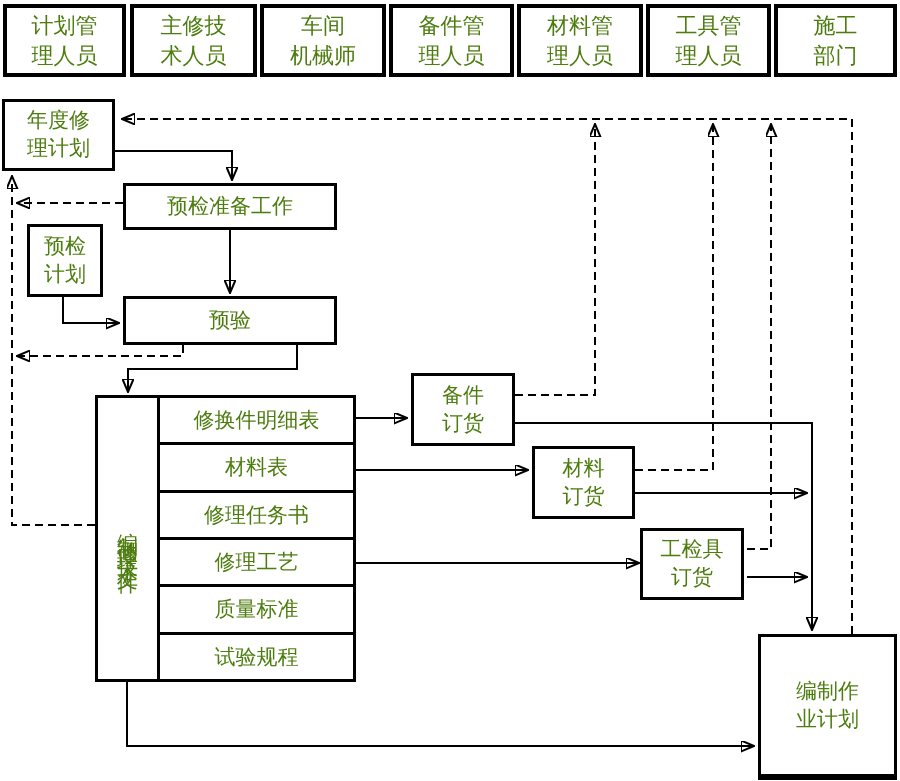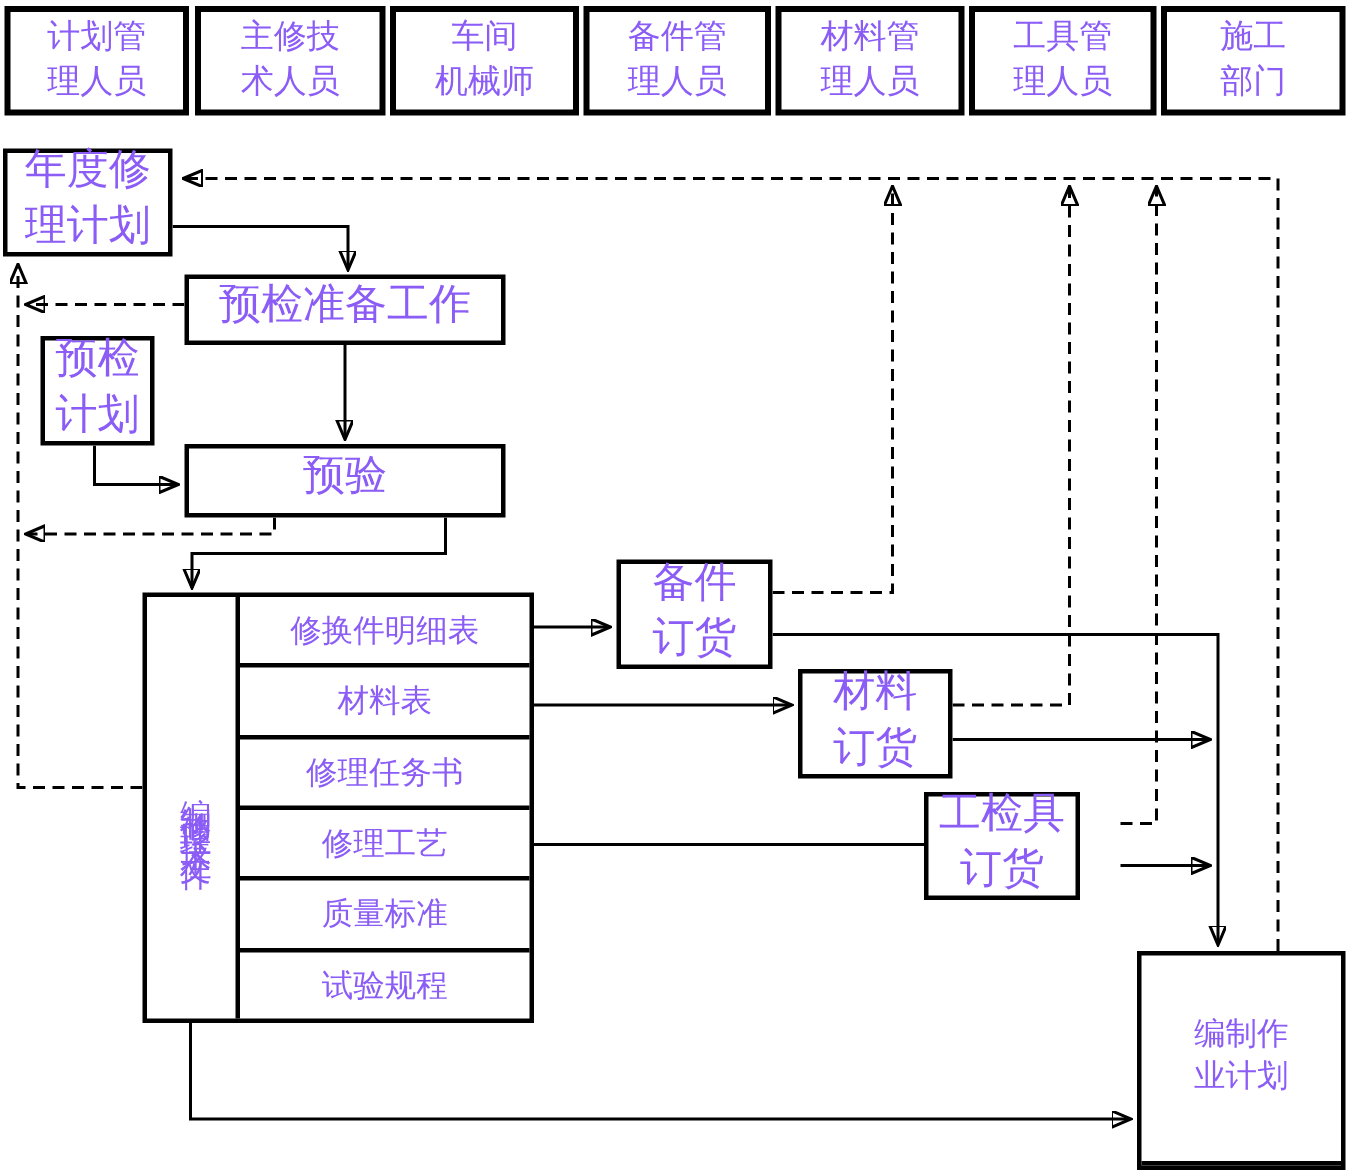--- a/index.html
+++ b/index.html
@@ -1,27 +1,27 @@
 <!DOCTYPE html>
 <html><head>
 <meta charset="utf-8">
 <style>
   html,body{margin:0;padding:0;background:#ffffff;}
   .canvas{
     position:relative;width:900px;height:781px;background:#ffffff;
-    font-family:Liberation Mono, monospace;
-    color:#8b5cf6;overflow:hidden;
+    font-family:Liberation Serif, serif;
+    color:#4d7c0f;overflow:hidden;
   }
   .connectors{position:absolute;left:0;top:0;width:900px;height:781px;z-index:1;}
   .connectors path{fill:none;stroke:#000;stroke-width:2;}
   .connectors path.dashed{stroke-dasharray:8 5;}
   .box{
     position:absolute;z-index:2;background:#ffffff;border:3px solid #000;
     box-sizing:border-box;display:flex;align-items:center;justify-content:center;
-    text-align:center;font-size:28px;line-height:1.32;white-space:pre-line;
+    text-align:center;font-size:21px;line-height:1.32;white-space:pre-line;
   }
   .hdr{border-width:4px;font-size:22px;}
   .docbox{position:absolute;z-index:2;background:#fff;border:3px solid #000;
     box-sizing:border-box;display:flex;}
   .doc-title{
     width:59px;border-right:3px solid #000;display:flex;align-items:center;
     justify-content:center;font-size:21px;
     writing-mode:vertical-rl;text-orientation:upright;letter-spacing:6px;
   }
   .doc-rows{flex:1;display:flex;flex-direction:column;text-align:center;}
@@ -103,21 +103,21 @@
       <div class="doc-row">试验规程</div>
     </div>
   </div>
 
   <div class="box" style="left:411px;top:373px;width:104px;height:73px">备件
 订货</div>
 
   <div class="box" style="left:532px;top:446px;width:103px;height:73px">材料
 订货</div>
 
-  <div class="box" style="left:616px;top:528px;width:104px;height:72px">工检具
+  <div class="box" style="left:640px;top:528px;width:104px;height:72px">工检具
 订货</div>
 
   <div class="stackbox" style="left:758px;top:634px;width:139px;height:146px">
     <div class="stack-cell first">编制作
 业计划</div>
   </div>
 
 </div>
 
 </body></html>

